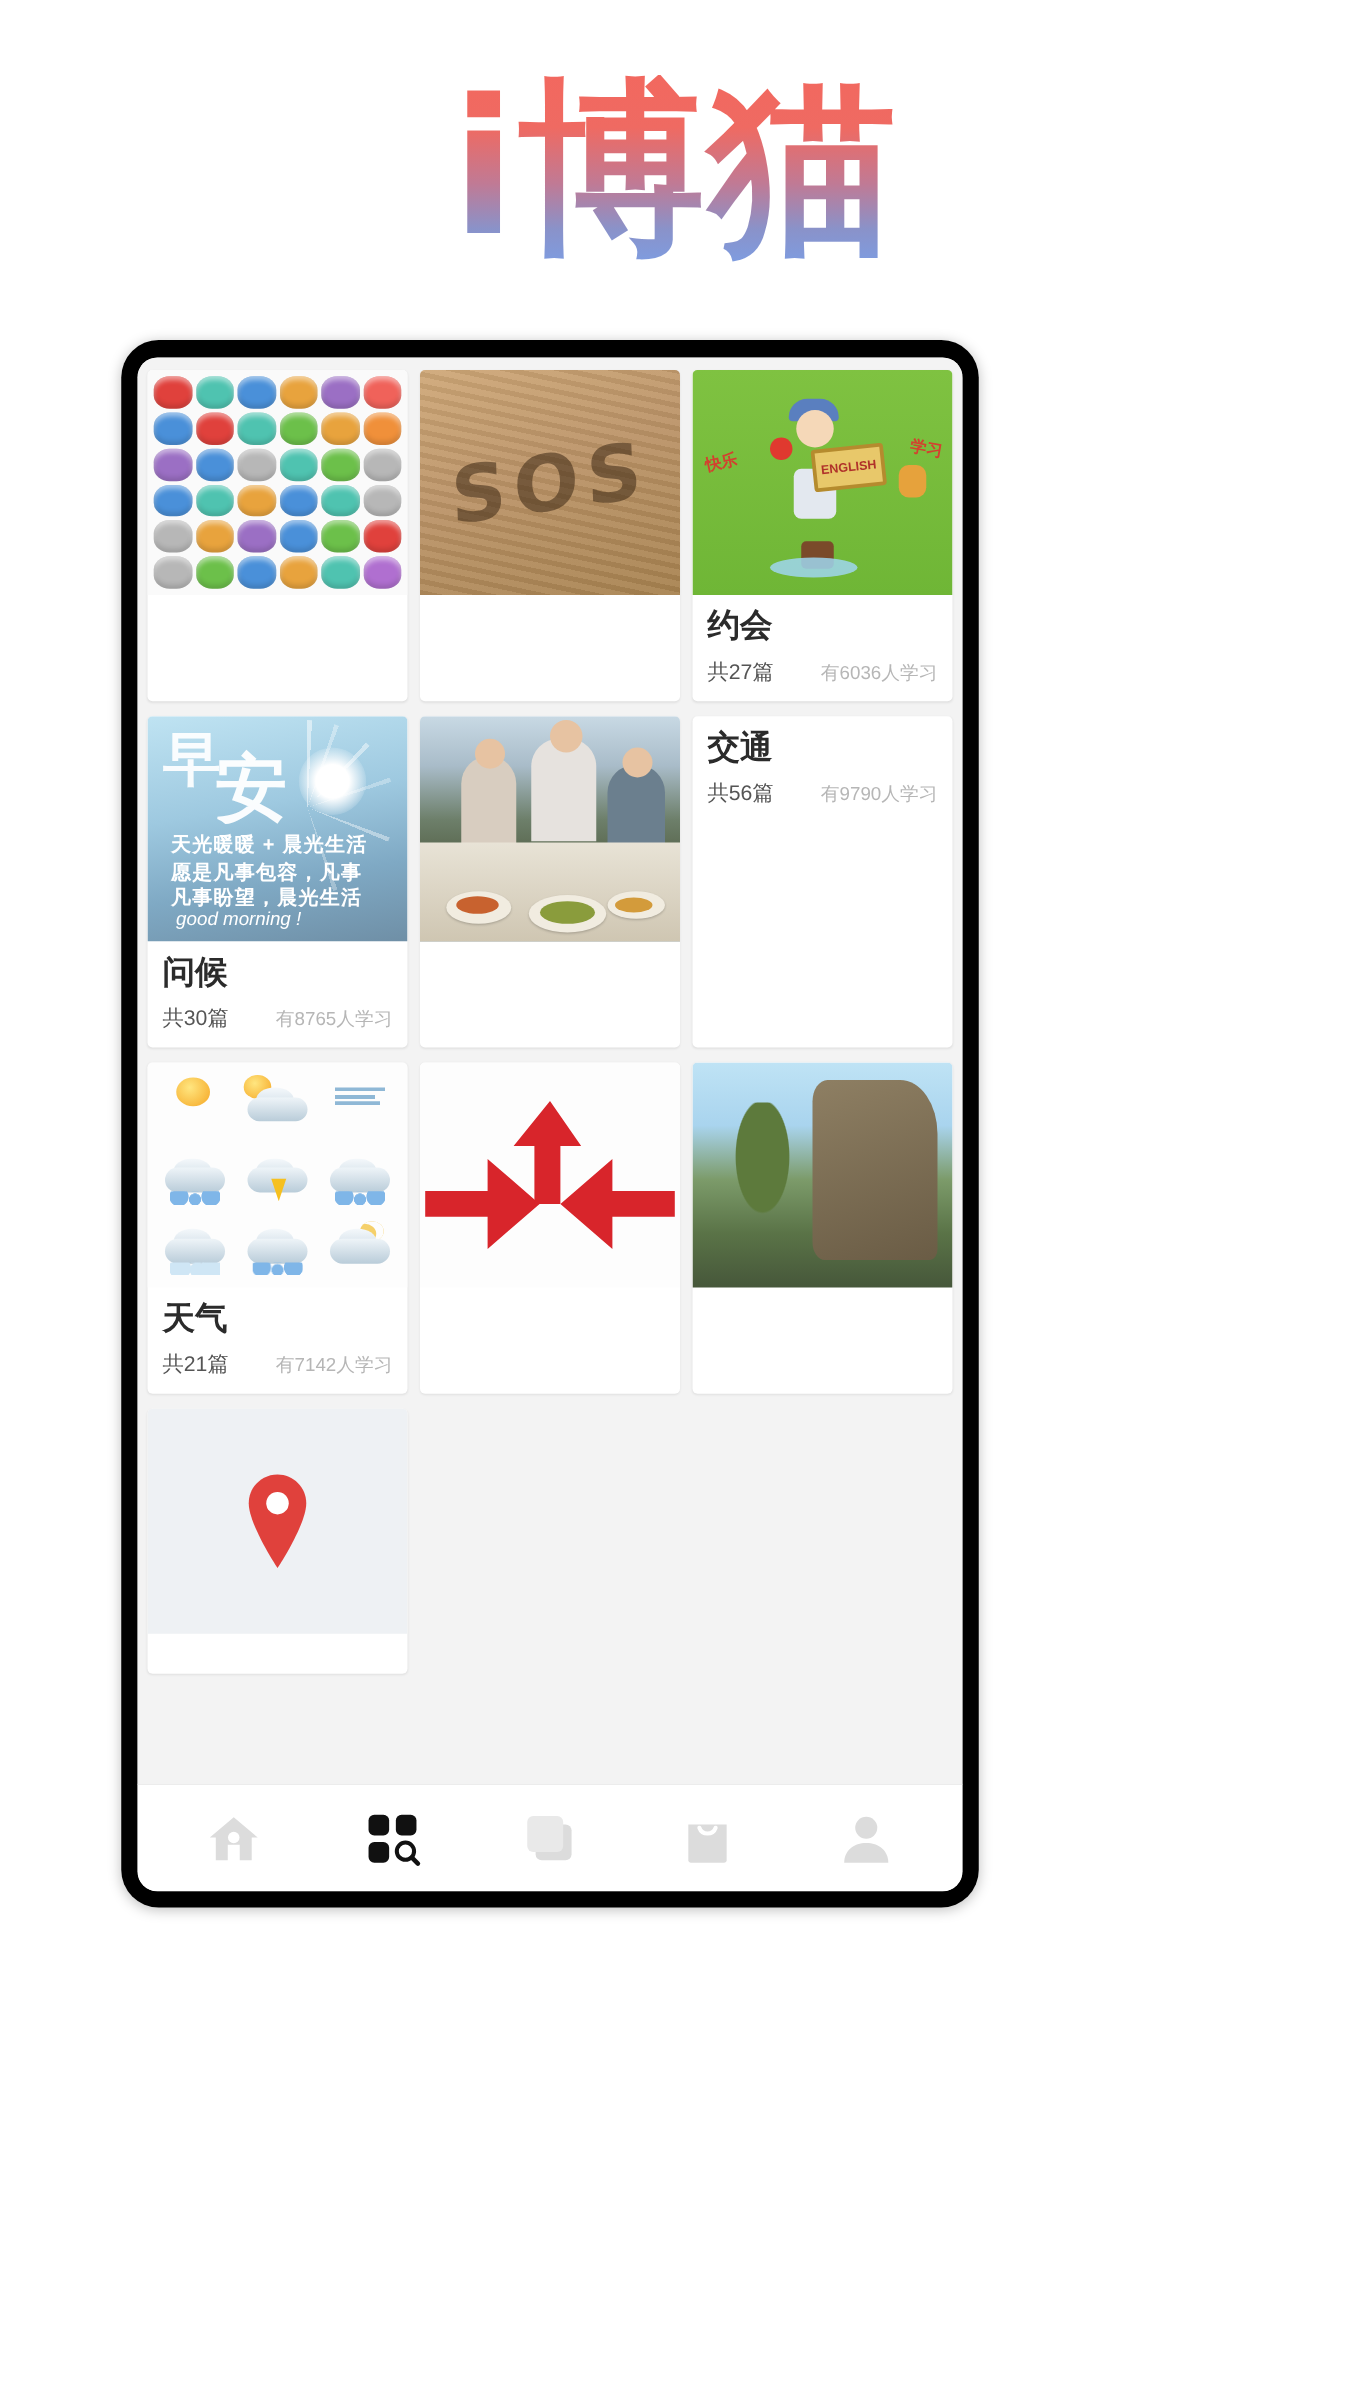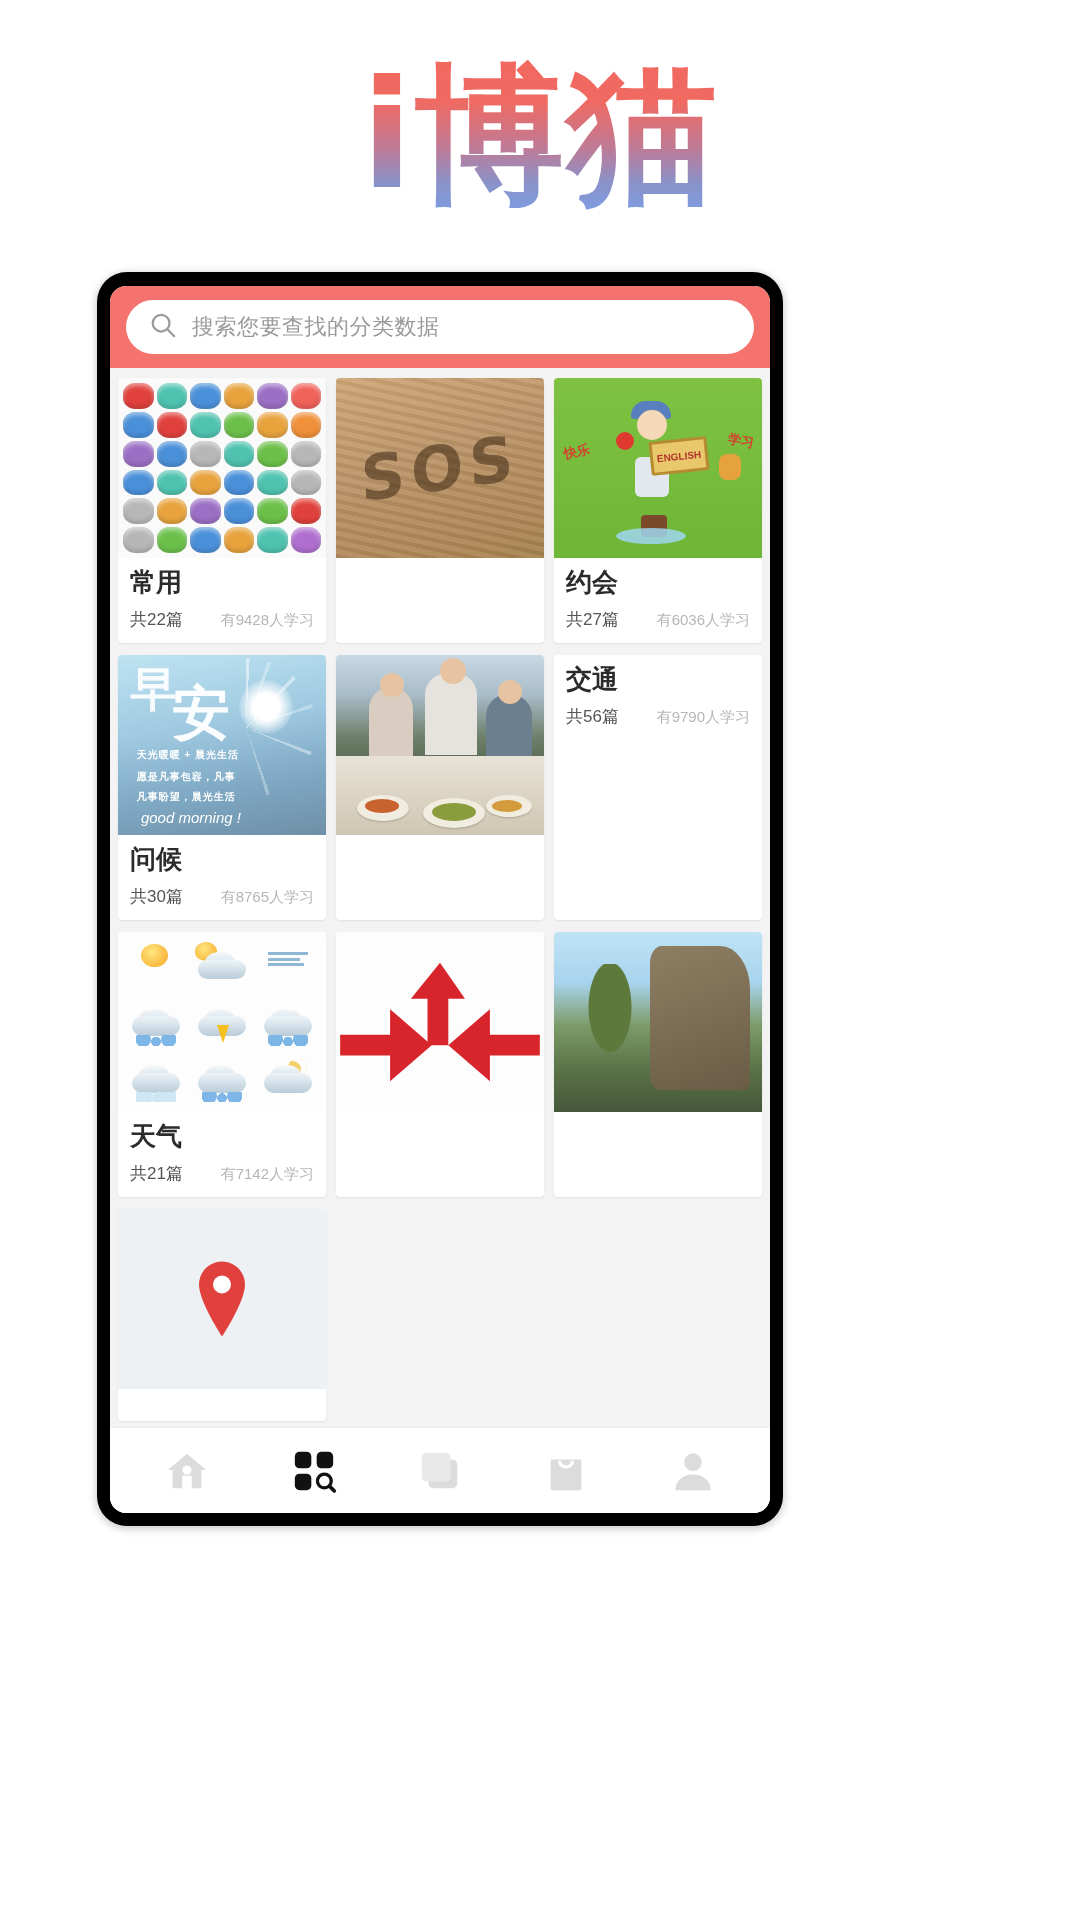--- a/index.html
+++ b/index.html
@@ -149,21 +149,21 @@
   .art-morning .rays{ position:absolute; right:5%; top:2%; width:140px;height:140px; background:
       conic-gradient(from 0deg, rgba(255,255,255,.5) 0 3deg, transparent 3deg 18deg,
                                 rgba(255,255,255,.35) 18deg 21deg, transparent 21deg 42deg,
                                 rgba(255,255,255,.45) 42deg 45deg, transparent 45deg 70deg,
                                 rgba(255,255,255,.3) 70deg 73deg, transparent 73deg 110deg,
                                 rgba(255,255,255,.4) 110deg 113deg, transparent 113deg 160deg,
                                 rgba(255,255,255,.3) 160deg 163deg, transparent 163deg 360deg);
       border-radius:50%;}
   .art-morning .zao{ position:absolute; left:6%; top:6%; font-size:46px;font-weight:700;color:rgba(255,255,255,.92); line-height:1;}
   .art-morning .an{ position:absolute; left:26%; top:16%; font-size:58px;font-weight:700;color:rgba(255,255,255,.95); line-height:1;}
-  .art-morning .ln{ position:absolute; left:9%; font-size:10px; color:#fff; font-weight:700; letter-spacing:1px;}
+  .art-morning .ln{ position:absolute; left:9%; font-size:16px; color:#fff; font-weight:700; letter-spacing:1px;}
   .art-morning .l1{ top:52%;} .art-morning .l2{ top:64%;} .art-morning .l3{ top:75%;}
   .art-morning .gm{ position:absolute; left:11%; bottom:5%; font-size:15px; color:#fff; font-style:italic;}
 
   
   .art-dining{ background: linear-gradient(180deg,#c8d9e4 0%,#a9bcc9 22%,#6d7f6a 46%,#4e5a3f 70%,#3a4430 100%); position:relative; overflow:hidden;}
   .art-dining .tbl{ position:absolute; left:0; right:0; bottom:0; height:44%; background: linear-gradient(180deg,#e8e3d6,#cfc6b2);}
   .art-dining .plate{ position:absolute; border-radius:50%; background:#f1ece0; box-shadow:0 1px 2px rgba(0,0,0,.2);}
   .art-dining .p1{ left:10%; bottom:8%; width:52px;height:26px;}
   .art-dining .p2{ left:42%; bottom:4%; width:62px;height:30px;}
   .art-dining .p3{ left:72%; bottom:10%; width:46px;height:22px;}
@@ -255,31 +255,20 @@
 </head>
 <body>
 
 <div class="brand-wrap">
   <div class="brand-title">i博猫</div>
 </div>
 
 <div class="phone-frame">
   <div class="phone-screen">
 
-    <div class="searchbar">
-      <div class="search-field">
-        <span class="search-icon">
-          <svg width="30" height="30" viewBox="0 0 24 24" fill="none" stroke="#9a9a9a" stroke-width="1.8">
-            <circle cx="10.5" cy="10.5" r="6.7"></circle>
-            <line x1="15.4" y1="15.4" x2="21" y2="21" stroke-linecap="round"></line>
-          </svg>
-        </span>
-        <span class="search-placeholder">搜索您要查找的分类数据</span>
-      </div>
-    </div>
 
     <div class="grid-scroll">
       <div class="grid">
 
         <div class="card">
           <div class="card-thumb art-icons" id="icon-sheet">
               <i style="background: rgb(224, 65, 60);"></i>
               <i style="background: rgb(79, 195, 176);"></i>
               <i style="background: rgb(74, 144, 217);"></i>
               <i style="background: rgb(232, 163, 61);"></i>
@@ -309,27 +298,20 @@
               <i style="background: rgb(74, 144, 217);"></i>
               <i style="background: rgb(108, 192, 74);"></i>
               <i style="background: rgb(224, 65, 60);"></i>
               <i style="background: rgb(183, 183, 183);"></i>
               <i style="background: rgb(108, 192, 74);"></i>
               <i style="background: rgb(74, 144, 217);"></i>
               <i style="background: rgb(232, 163, 61);"></i>
               <i style="background: rgb(79, 195, 176);"></i>
               <i style="background: rgb(176, 111, 208);"></i>
             </div>
-          <div class="card-body">
-            <div class="card-title">常用</div>
-            <div class="card-meta">
-              <span class="card-count">共22篇</span>
-              <span class="card-learners">有9428人学习</span>
-            </div>
-          </div>
         </div>
 
         <div class="card">
           <div class="card-thumb art-sand">
             <span>SOS</span>
           </div>
         </div>
 
         <div class="card">
           <div class="card-thumb art-green">

